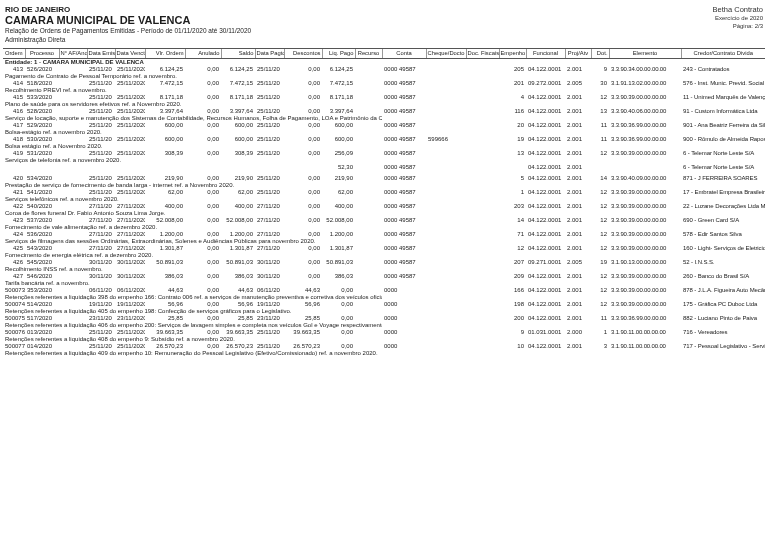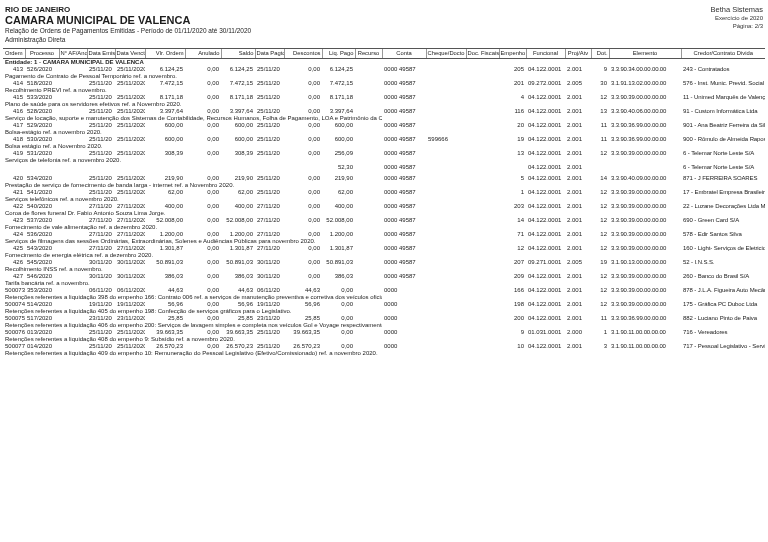--- a/index.html
+++ b/index.html
@@ -48,21 +48,21 @@
 
 <div class="page">
   <div class="hdr">
     <div class="hdr-left">
       <div class="state">RIO DE JANEIRO</div>
       <div class="entity-name">CAMARA MUNICIPAL DE VALENCA</div>
       <div class="report-title">Relação de Ordens de Pagamentos Emitidas - Período de 01/11/2020 até 30/11/2020</div>
       <div class="subtitle">Administração Direta</div>
     </div>
     <div class="hdr-right">
-      <div class="vendor">Betha Sistemas</div>
+      <div class="vendor">Betha Contrato</div>
       <div class="exercise">Exercício de 2020</div>
       <div class="pageno">Página: 2/3</div>
     </div>
   </div>
 
   <table class="report">
     <colgroup>
         <col style="width: 22px;">
         <col style="width: 34px;">
         <col style="width: 28px;">

